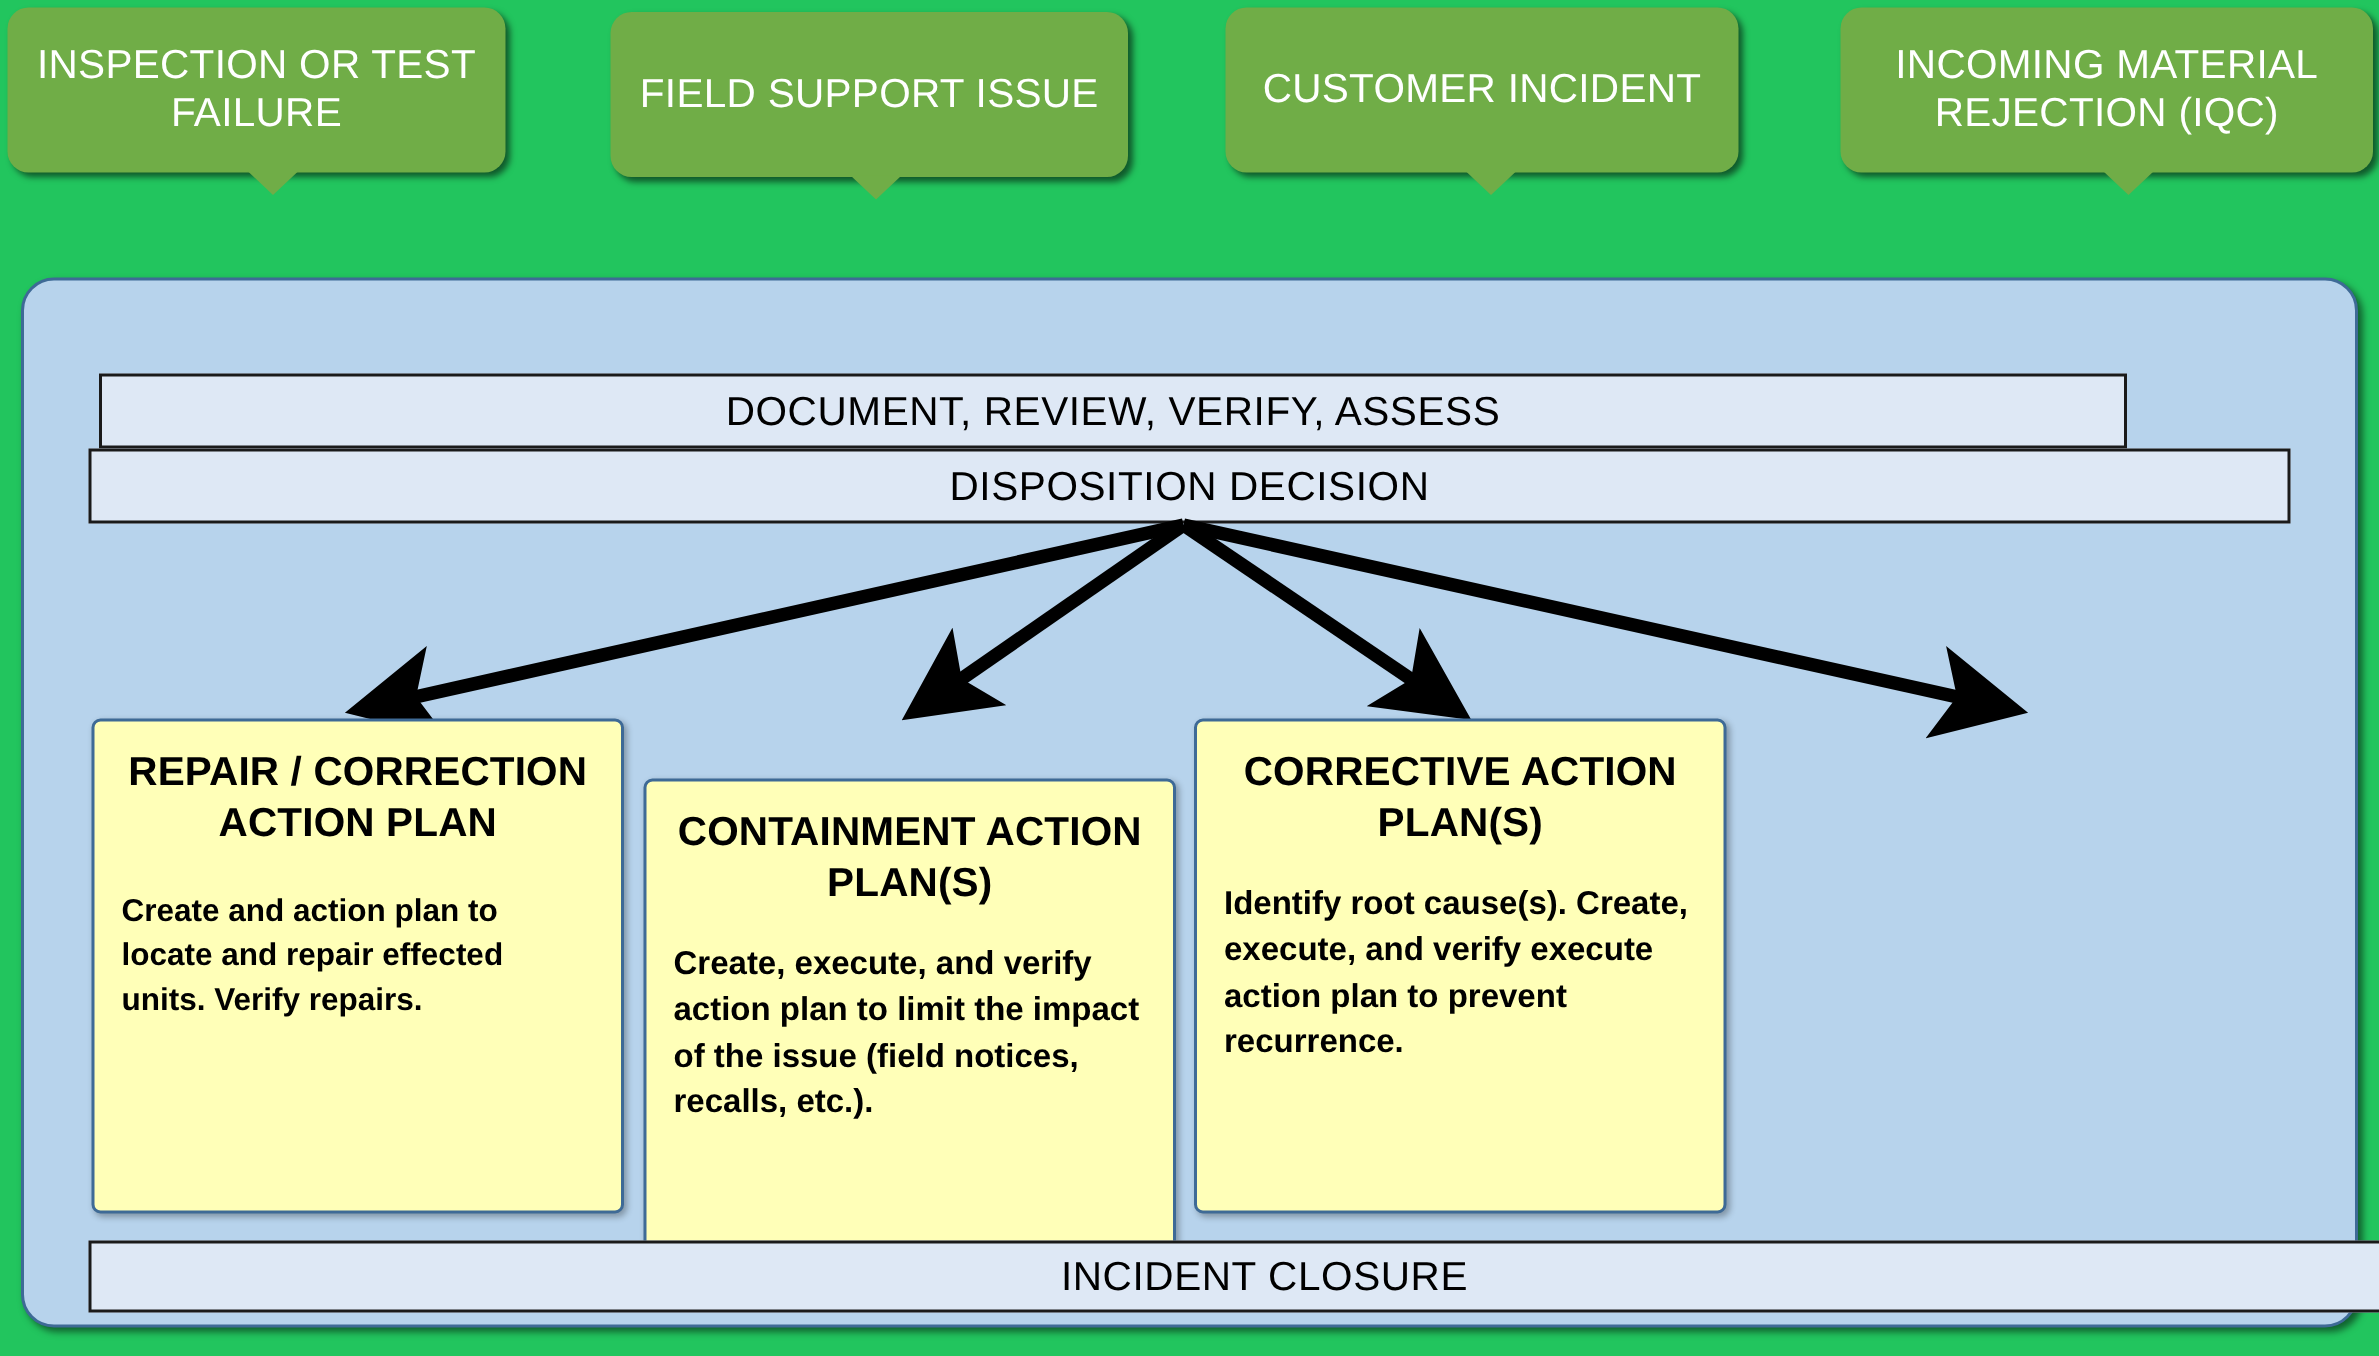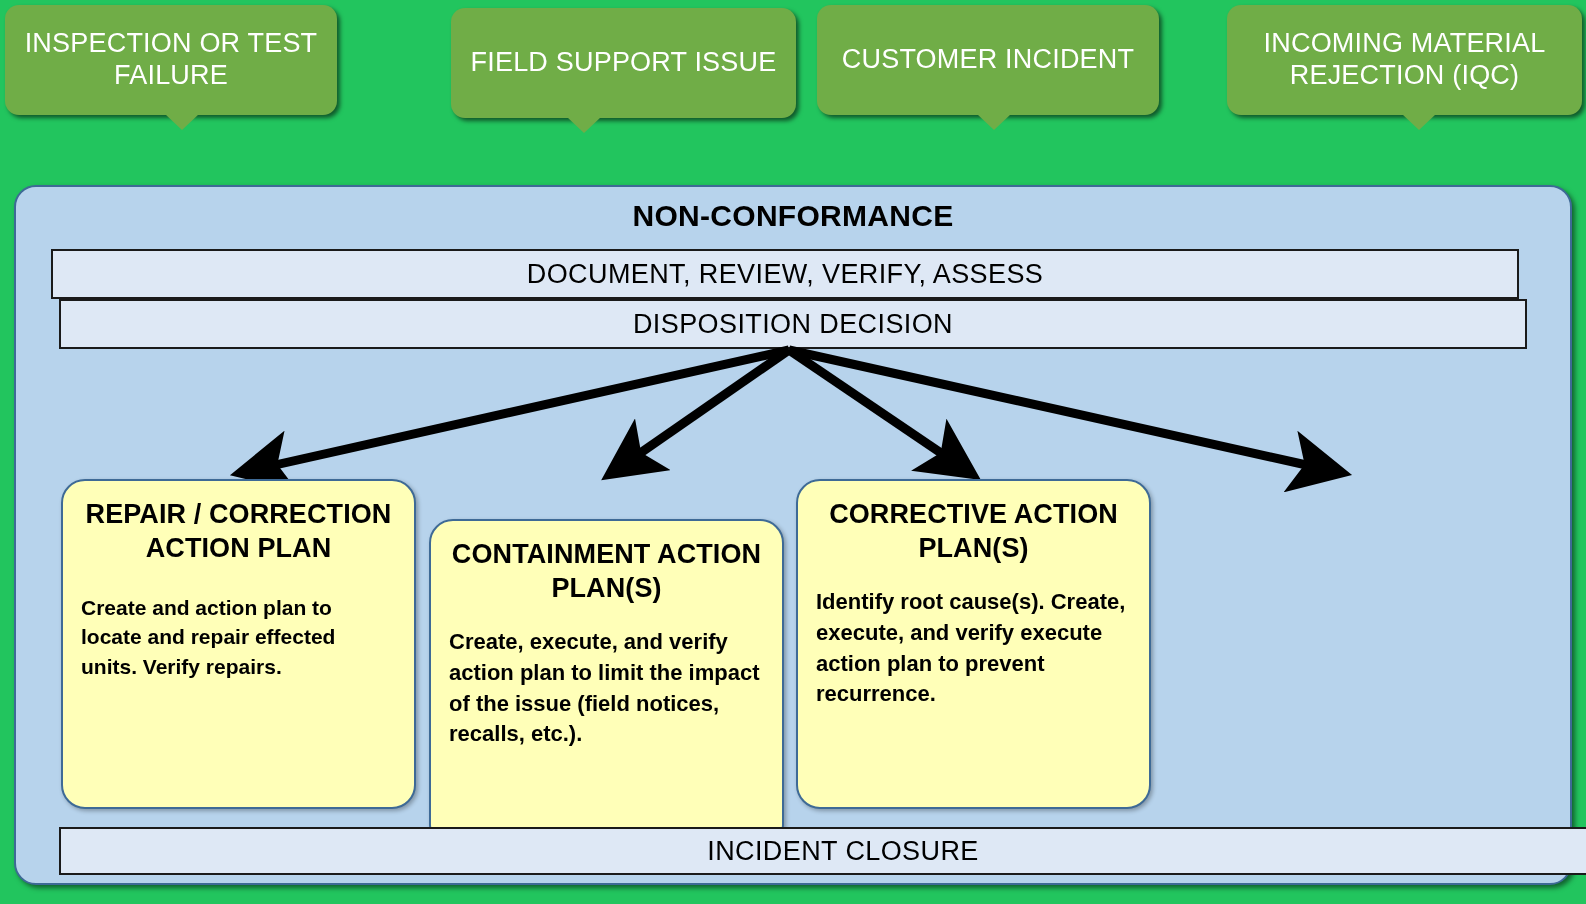--- a/index.html
+++ b/index.html
@@ -73,41 +73,41 @@
     background: #DEE8F5;
     border: 2px solid #1A1A1A;
     box-sizing: border-box;
     display: flex;
     align-items: center;
     justify-content: center;
     font-size: 27px;
     color: #000000;
     letter-spacing: 0.4px;
   }
-  #strip-document { left: 35px; top: 62px;  width: 1468px; height: 50px; }
+  #strip-document { left: 50px; top: 62px;  width: 1352px; height: 50px; }
   #strip-disposition { left: 43px; top: 112px; width: 1468px; height: 50px; }
   #strip-closure { left: 43px; top: 640px; width: 1568px; height: 48px; }
 
   
   #arrows {
     position: absolute;
     left: 0; top: 0;
     width: 1558px;
     height: 700px;
     pointer-events: none;
   }
 
   
   .card {
     position: absolute;
     top: 292px;
     height: 330px;
     background: #FFFFB8;
     border: 2px solid #3E6A96;
-    border-radius: 24px;
+    border-radius: 6px;
     box-sizing: border-box;
     padding: 16px 18px 10px 18px;
     box-shadow: 2px 2px 4px rgba(0,0,0,0.30);
   }
   .card-title {
     text-align: center;
     font-size: 27px;
     font-weight: bold;
     line-height: 1.26;
     color: #000000;
@@ -130,38 +130,37 @@
 </head>
 <body>
 
 <div id="stage">
 
   <div class="src-box" id="src-0" style="left: 5px; top: 5px; width: 332px; height: 110px;">
     <span>INSPECTION OR TEST FAILURE</span>
   </div>
   <div class="src-tail" id="tail-0" style="left: 165px; top: 114px;"></div>
 
-  <div class="src-box" id="src-1" style="left: 407px; top: 8px; width: 345px; height: 110px; margin-left: 44px;">
+  <div class="src-box" id="src-1" style="left: 407px; top: 8px; width: 345px; height: 110px;">
     <span>FIELD SUPPORT ISSUE</span>
   </div>
   <div class="src-tail" id="tail-1" style="left: 567px; top: 117px;"></div>
 
   <div class="src-box" id="src-2" style="left: 817px; top: 5px; width: 342px; height: 110px;">
     <span>CUSTOMER INCIDENT</span>
   </div>
   <div class="src-tail" id="tail-2" style="left: 977px; top: 114px;"></div>
 
   <div class="src-box" id="src-3" style="left: 1227px; top: 5px; width: 355px; height: 110px;">
     <span>INCOMING MATERIAL REJECTION (IQC)</span>
   </div>
   <div class="src-tail" id="tail-3" style="left: 1402px; top: 114px;"></div>
 
   <div id="panel">
 
-    <div id="panel-title">NON-CONFORMANCE</div>
 
     <div class="strip" id="strip-document">
       <span>DOCUMENT, REVIEW, VERIFY, ASSESS</span>
     </div>
 
     <div class="strip" id="strip-disposition">
       <span>DISPOSITION  DECISION</span>
     </div>
 
     <svg id="arrows" viewBox="0 0 1558 700" preserveAspectRatio="none">

